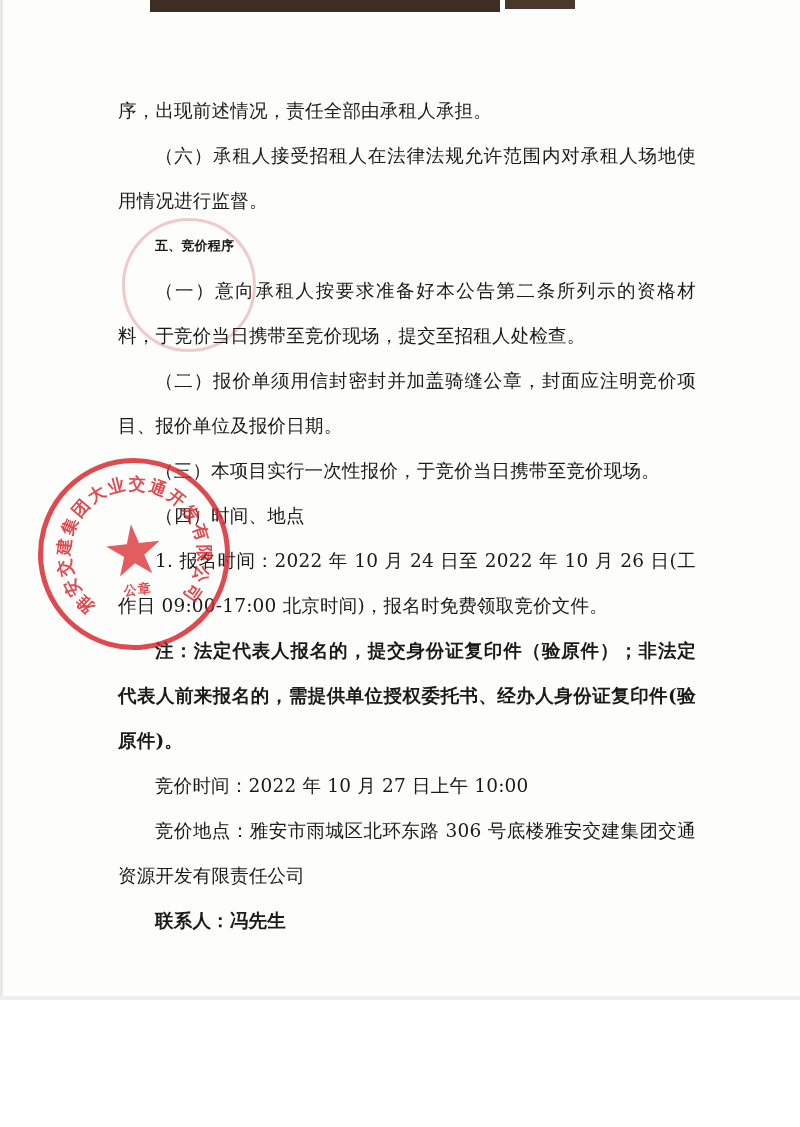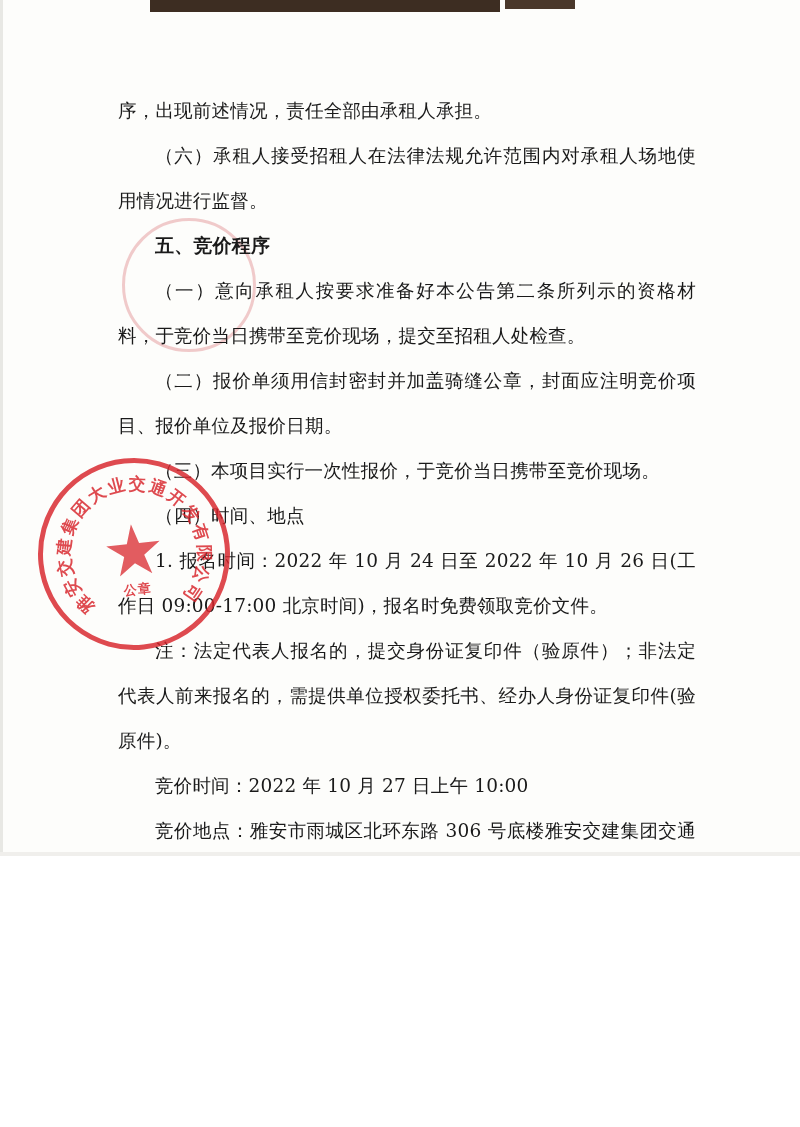--- a/index.html
+++ b/index.html
@@ -3,21 +3,21 @@
 <meta charset="utf-8">
 <style>
   html, body {
     margin: 0;
     padding: 0;
     background: #ffffff;
   }
   .page {
     position: relative;
     width: 800px;
-    height: 856px;
+    height: 1000px;
     background: #fdfdfb;
     overflow: hidden;
     font-family: "DejaVu Serif", "Liberation Serif", serif;
     color: #1a1a1a;
   }
   
   .scan-top-bar {
     position: absolute;
     top: 0;
     left: 150px;
@@ -63,25 +63,25 @@
     line-height: 45px;
     letter-spacing: 0.2px;
     text-align: justify;
   }
   p.indent {
     text-indent: 37px;
   }
   p.heading {
     font-weight: bold;
     text-indent: 37px;
-    font-size: 19px;
+    font-size: 13px;
     font-family: "DejaVu Sans", "Liberation Sans", sans-serif;
   }
   p.bold {
-    font-weight: normal;
+    font-weight: bold;
   }
 
   
   .seal {
     position: absolute;
     left: 38px;
     top: 458px;
     width: 182px;
     height: 182px;
     border: 5px solid #d8232a;

